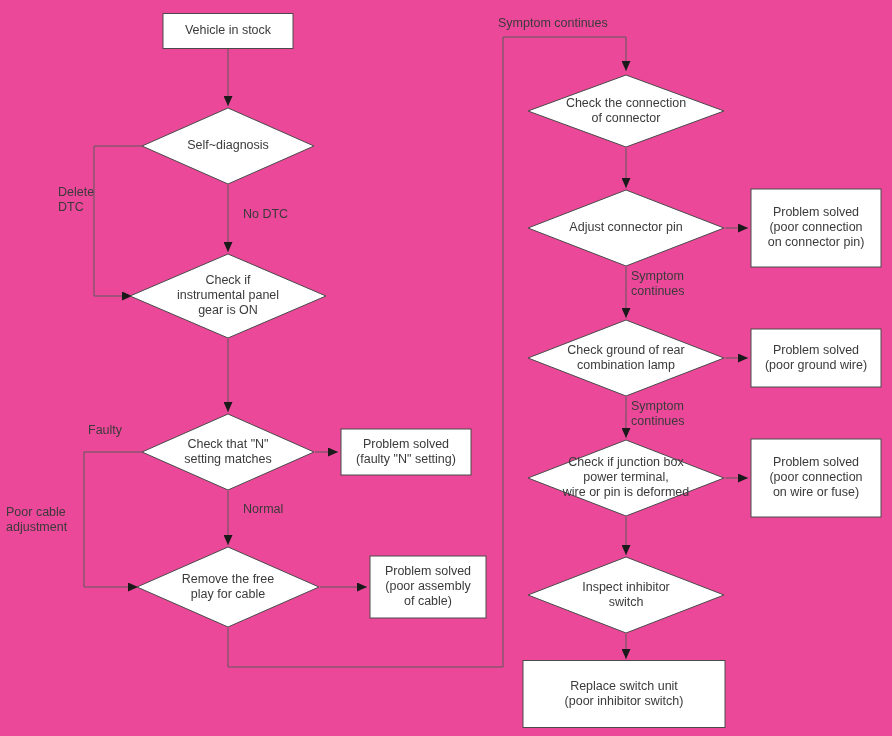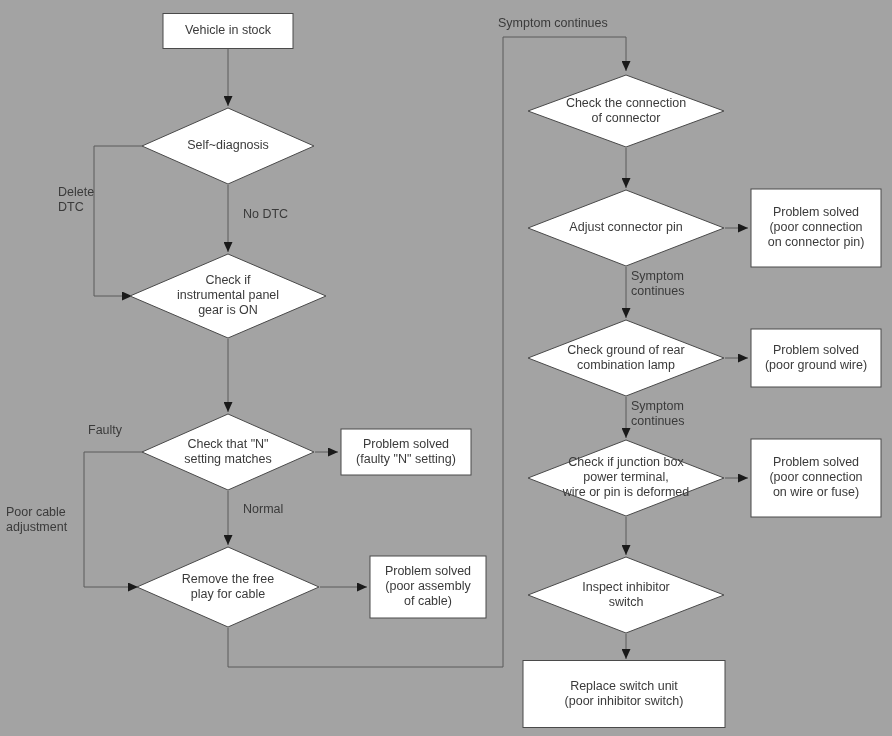--- a/index.html
+++ b/index.html
@@ -4,21 +4,21 @@
 <style>
   html, body {
     margin: 0;
     padding: 0;
     background: #ffffff;
   }
   #chart-root {
     position: relative;
     width: 892px;
     height: 736px;
-    background: #a3a3a3;
+    background: #ec4899;
     font-family: "Liberation Sans", sans-serif;
     overflow: hidden;
   }
   svg#flow {
     position: absolute;
     left: 0;
     top: 0;
     width: 892px;
     height: 736px;
   }

